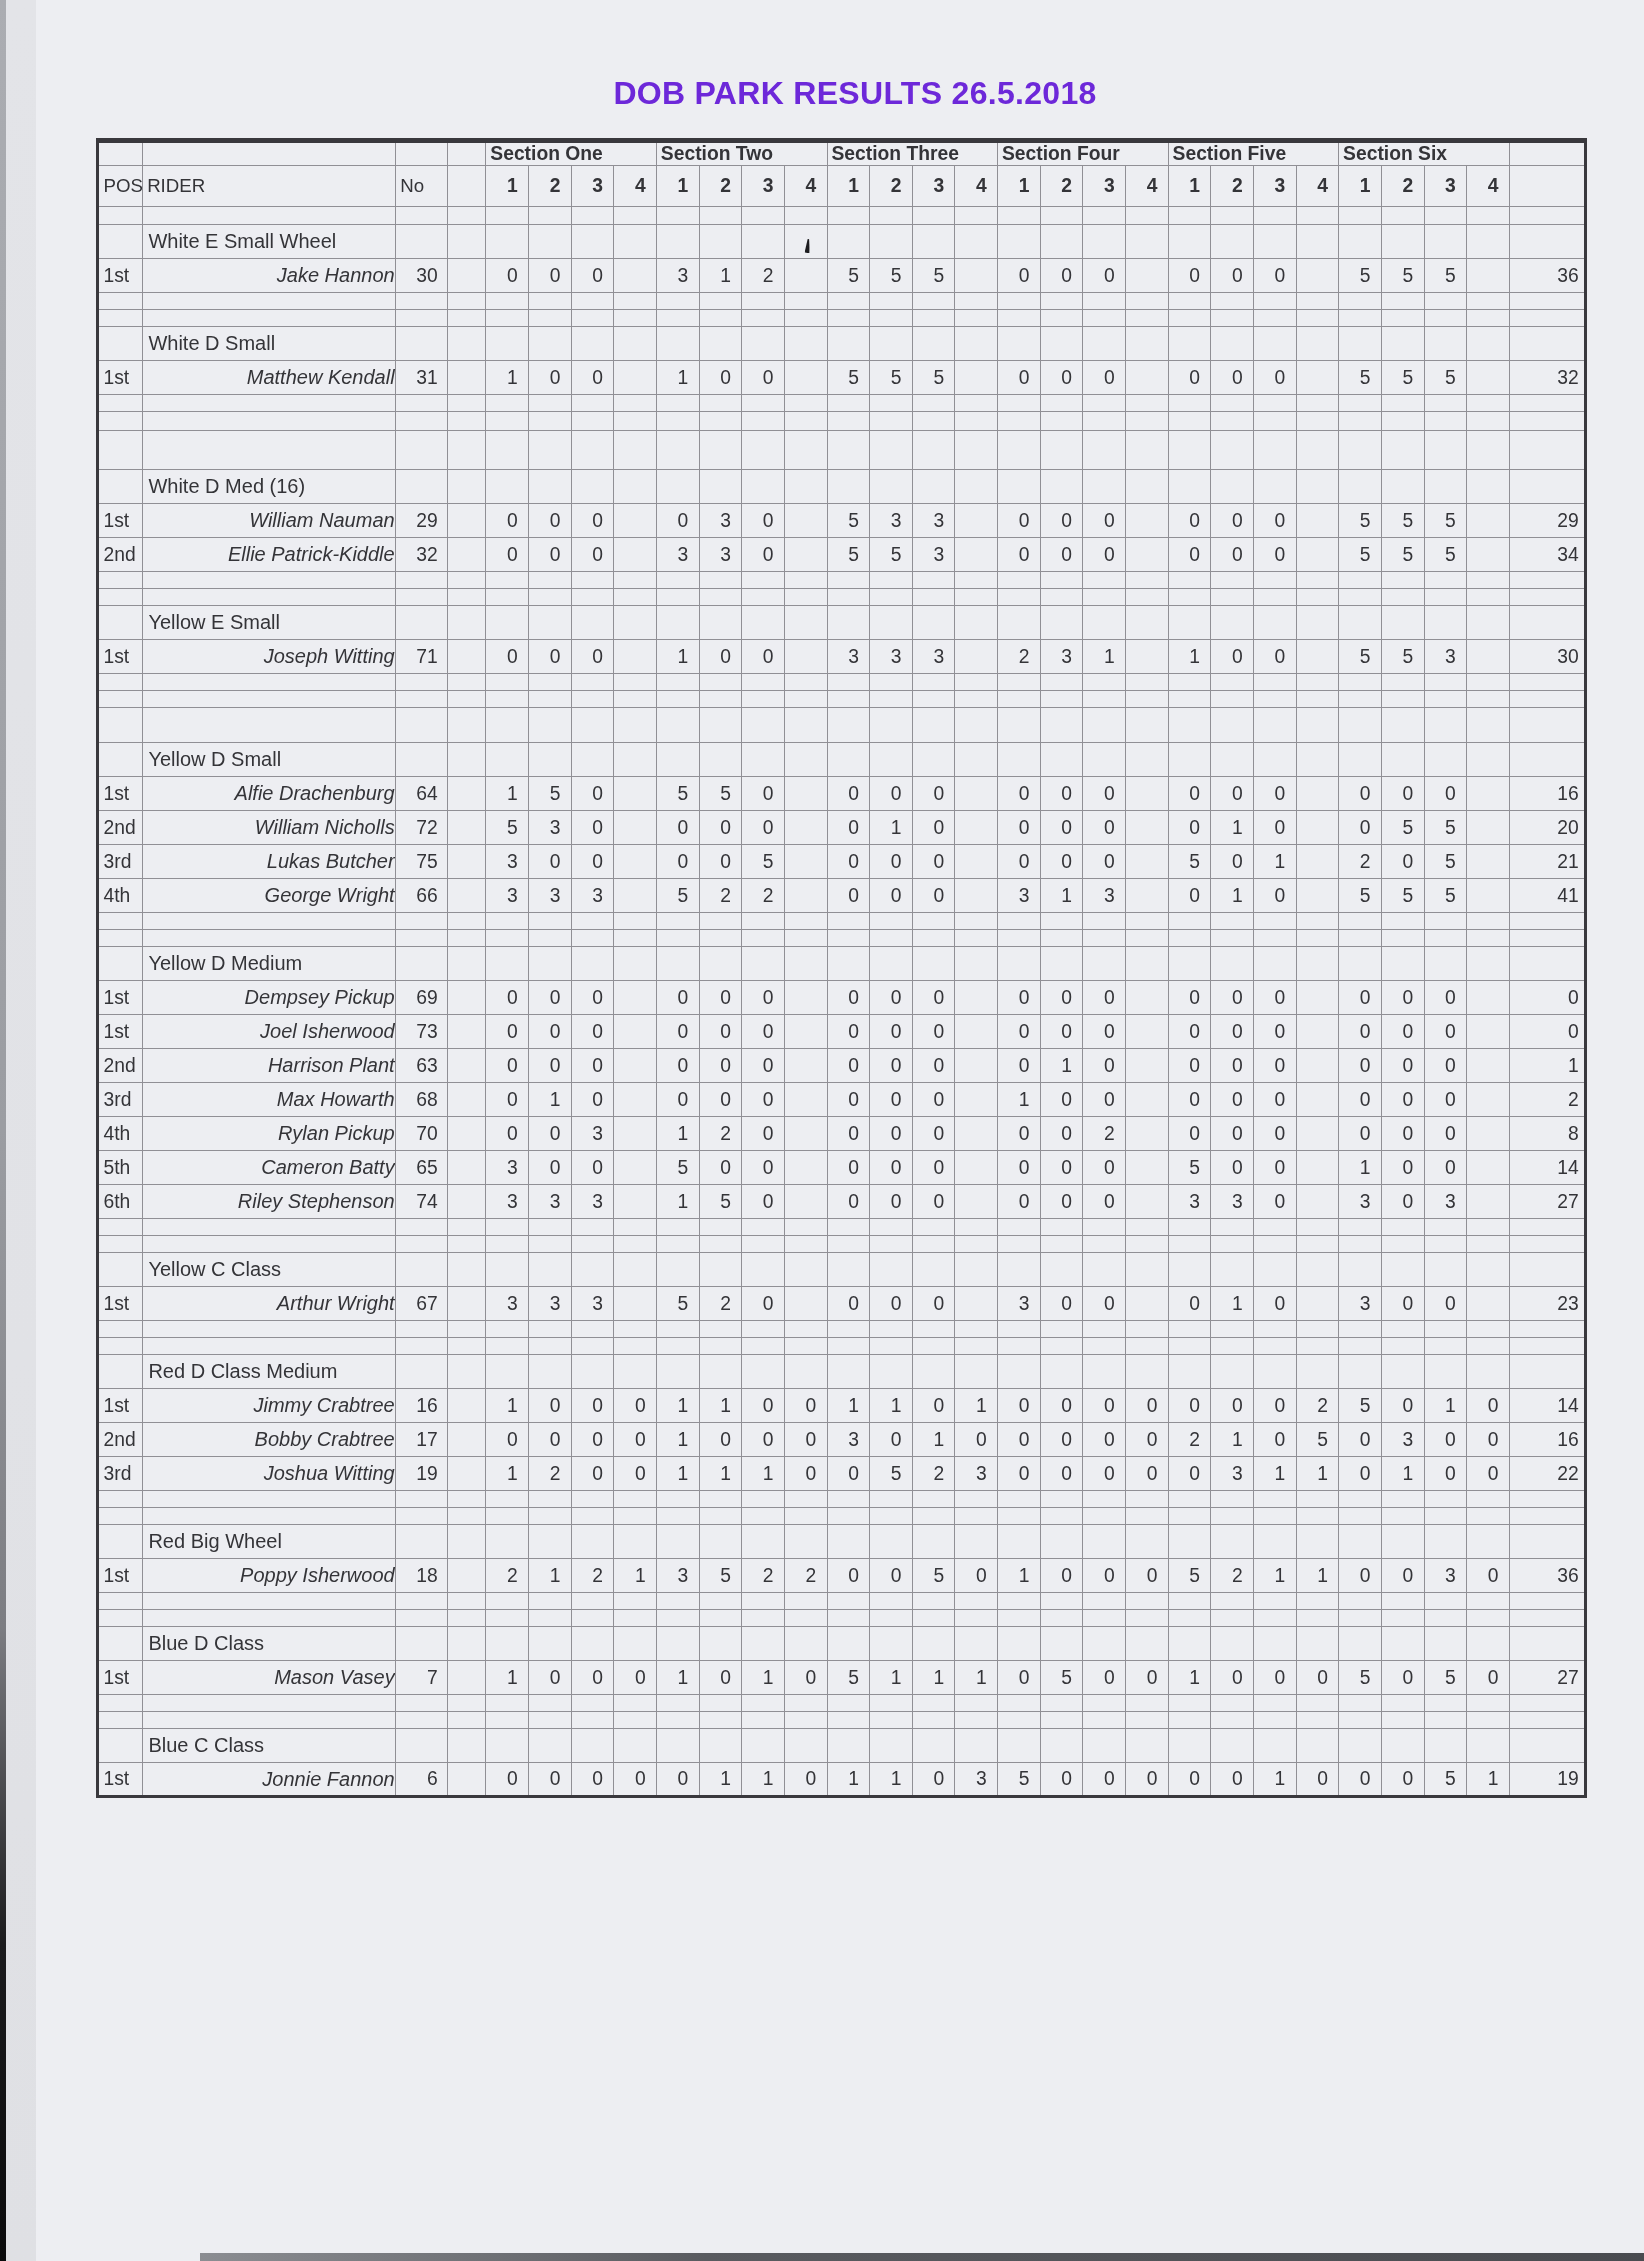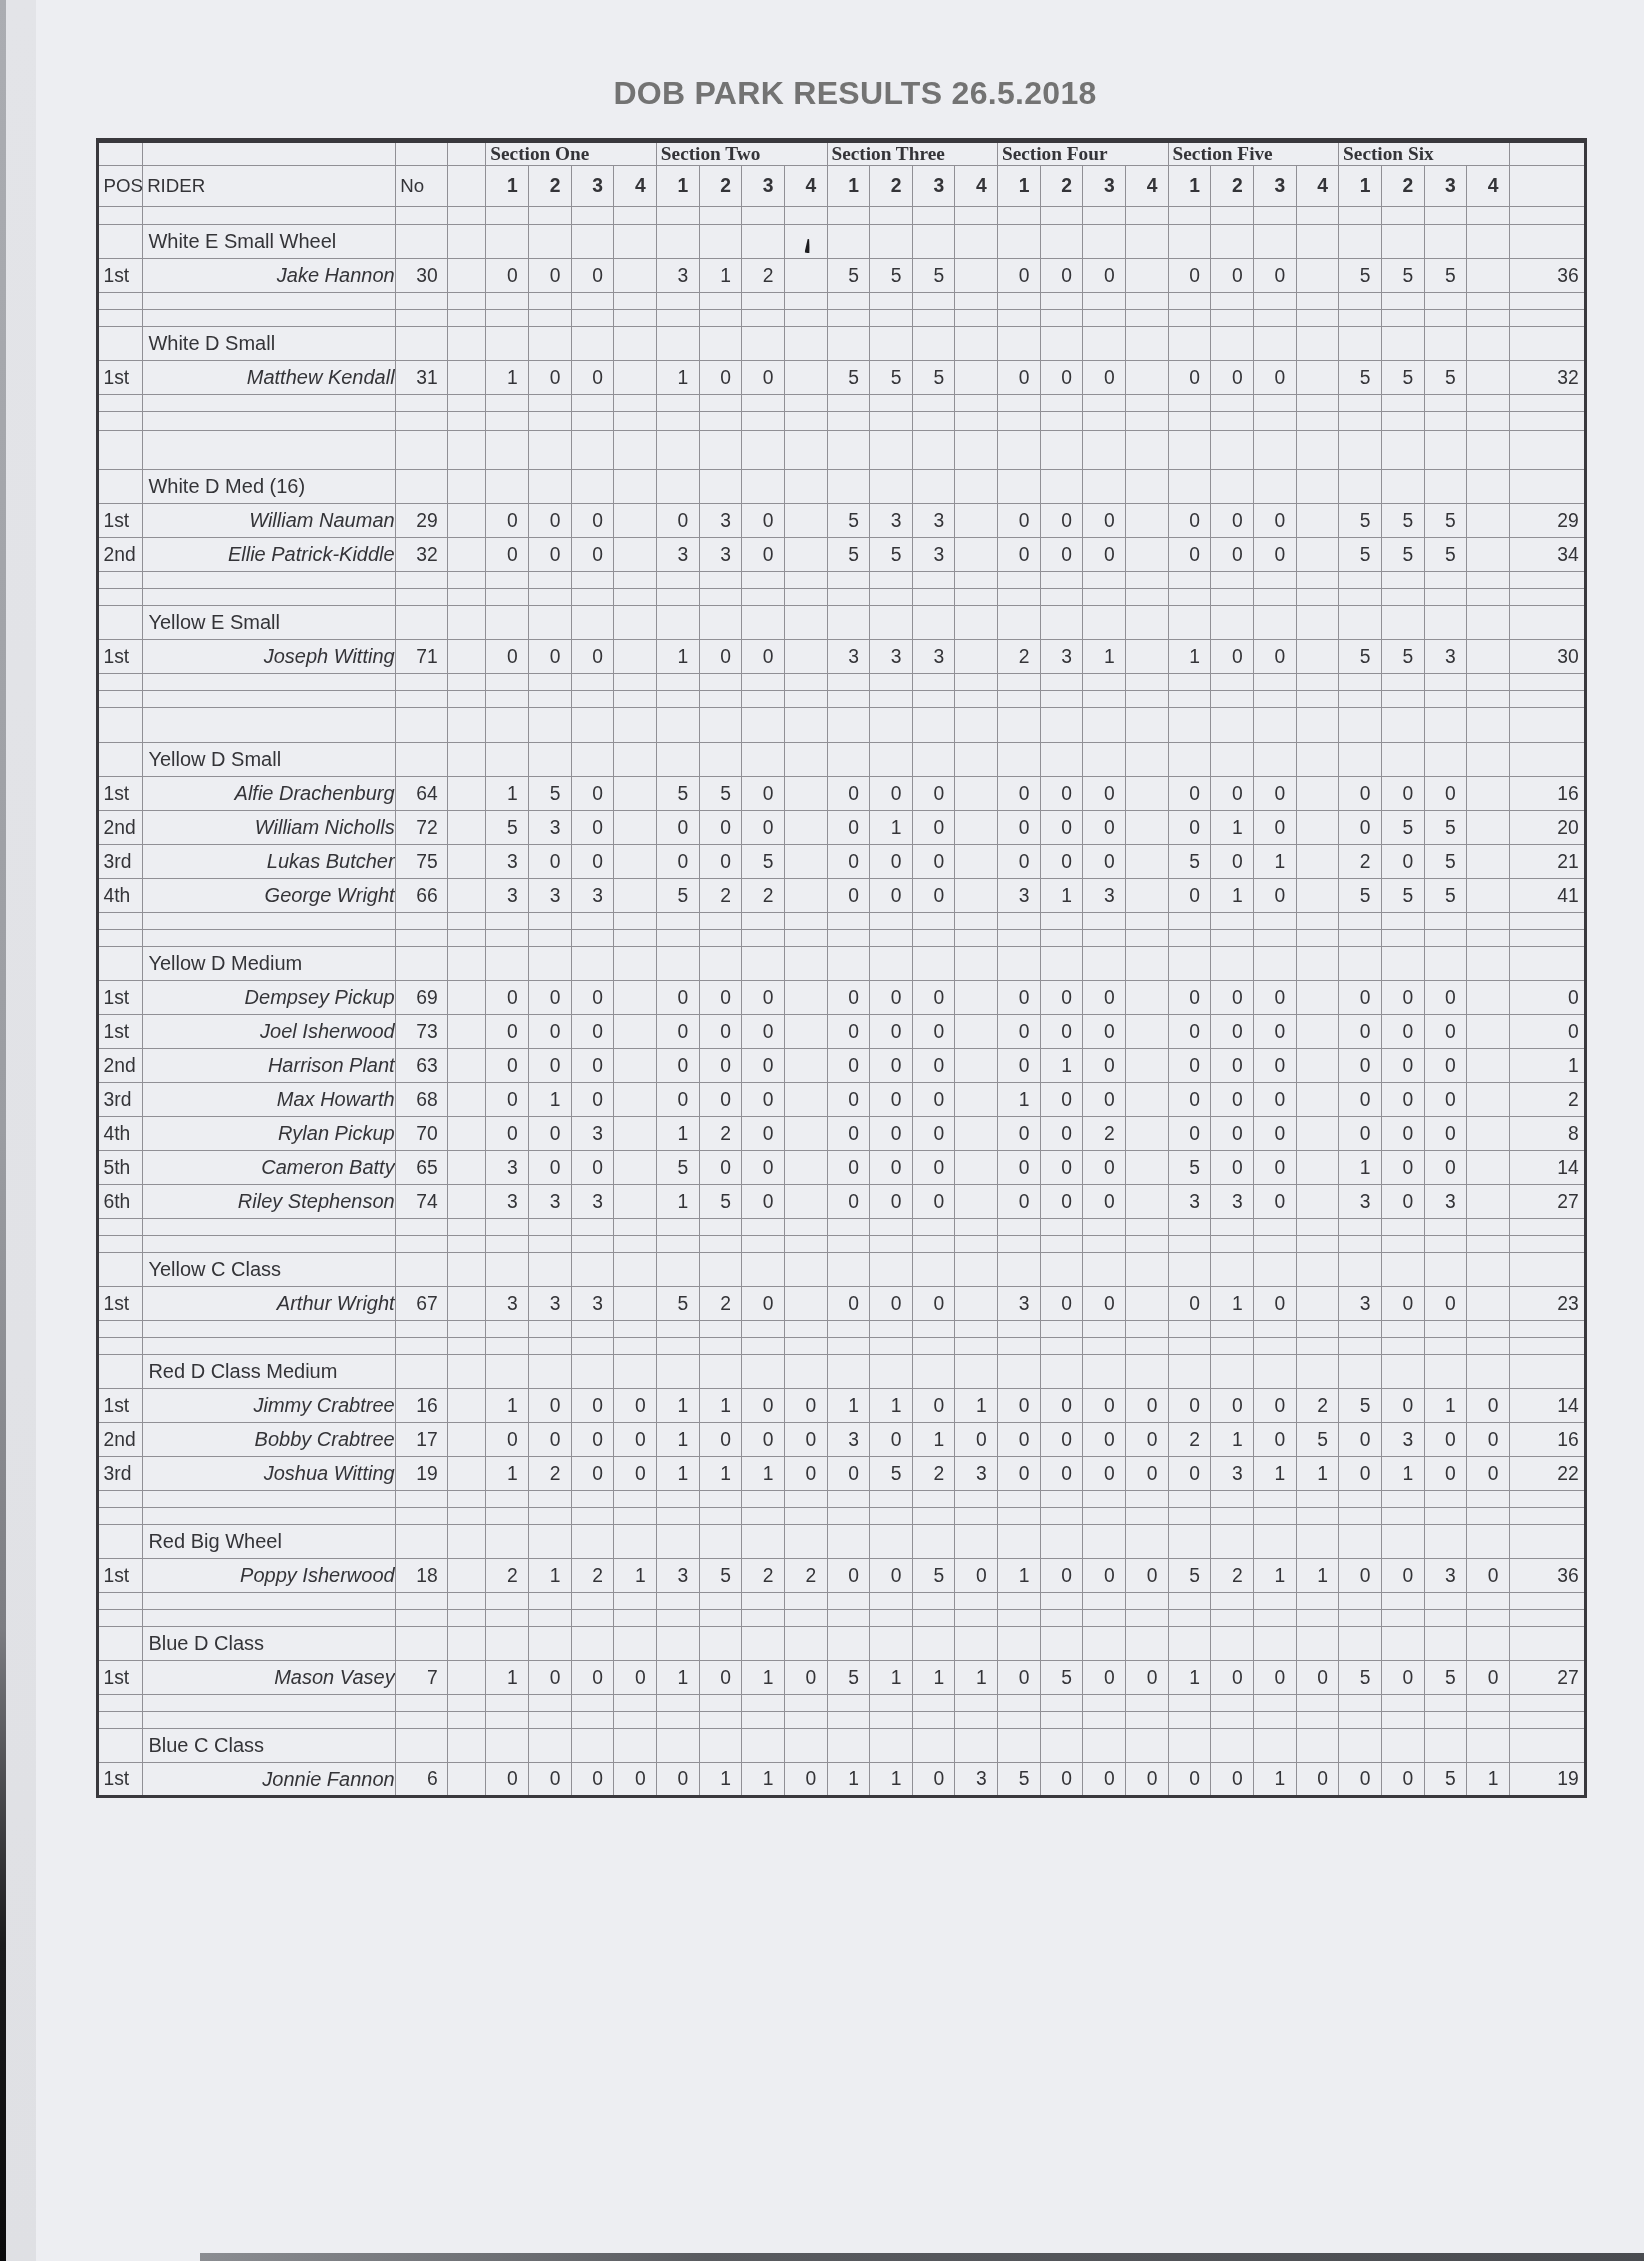--- a/index.html
+++ b/index.html
@@ -11,37 +11,37 @@
   .paper{position:absolute;left:36px;top:0;right:0;bottom:0;background:#edeef2;}
   .edge-left{position:absolute;left:0;top:0;width:6.4px;height:100%;z-index:5;
     background:linear-gradient(180deg,#abadb2 0%,#9b9da2 50%,#7c7d82 72%,#1b1b1d 86%,#0a0a0b 100%);}
   .edge-left2{position:absolute;left:6.4px;top:0;width:30px;height:100%;z-index:4;
     background:linear-gradient(180deg,#e3e4e8 0%,#e1e2e6 60%,#dfe0e4 100%);}
   .bottom-band{position:absolute;left:200px;right:0;bottom:0;height:8.4px;z-index:5;
     background:linear-gradient(90deg,#8b8d92 0%,#595b60 35%,#494b50 100%);}
 
   h1.title{
     width:1491px;margin:75px 0 0 60px;text-align:center;text-indent:27px;
-    font-size:32px;font-weight:700;letter-spacing:0.3px;color:#737373;
+    font-size:32px;font-weight:700;letter-spacing:0.3px;color:#6d28d9;
   }
   .table-wrap{position:relative;margin:26px 0 0 60px;width:1491px;}
 
   table.results{
     border-collapse:collapse;table-layout:fixed;width:100%;
     border:3.2px solid #39383d;border-top-width:5.2px;border-bottom-width:3.9px;
   }
   .results th,.results td{
     border:0.6px solid #908f95;padding:0;color:#343438;
     overflow:hidden;white-space:nowrap;vertical-align:middle;
   }
   col.c-pos{width:3%;} col.c-rider{width:17%;} col.c-no{width:3.5%;}
   col.c-gap{width:2.6%;} col.c-s{width:2.866%;} col.c-total{width:5.1%;}
 
   tr.sections-row{height:24.5px;}
-  th.sec{font-size:19.3px;font-weight:700;text-align:left;padding-left:3.9px;font-family:Liberation Serif, serif;}
+  th.sec{font-size:19.3px;font-weight:700;text-align:left;padding-left:3.9px;}
   tr.attempts-row{height:41px;}
   th.corner{font-size:18.7px;font-weight:400;text-align:left;padding-left:4.5px;}
   th.att{font-size:19.3px;font-weight:700;text-align:right;padding-right:10.3px;}
   th.blank{font-weight:400;}
 
   tr.class-row{height:34px;} 
   td.cls{font-size:20px;text-align:left;padding-left:5.8px;margin-left:6px;}
   tr.rider-row{height:34px;}
   td.pos{font-size:19.3px;text-align:left;padding-left:4.5px;}
   td.name{font-size:20px;text-align:right;padding-left:19px;font-style:italic;}

